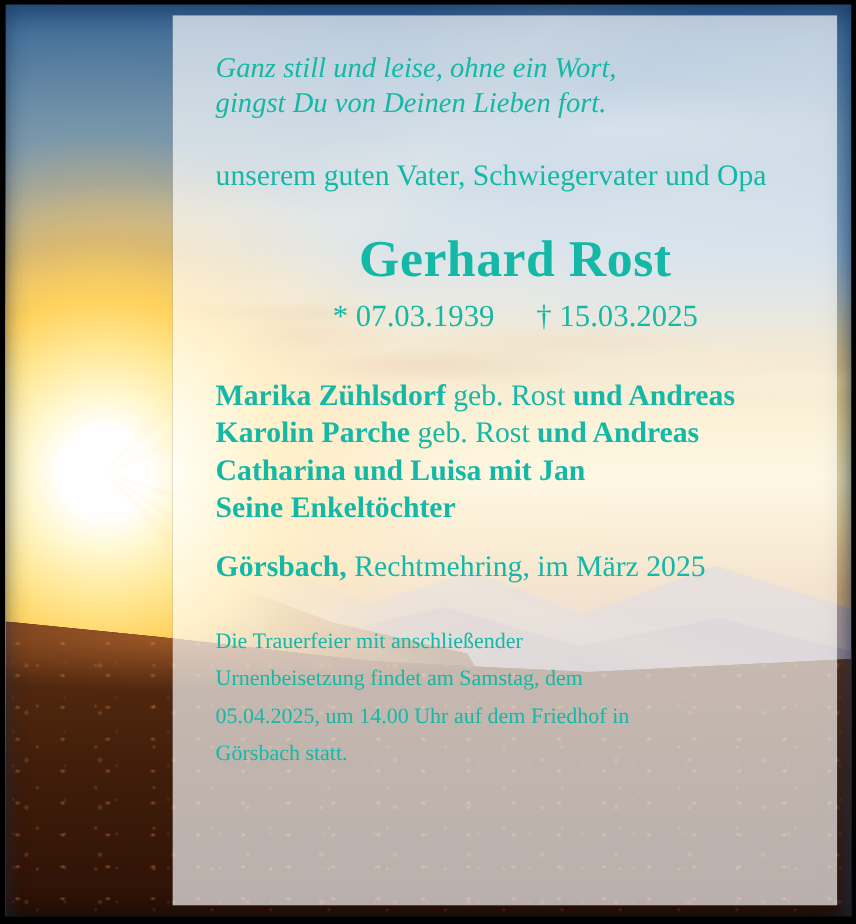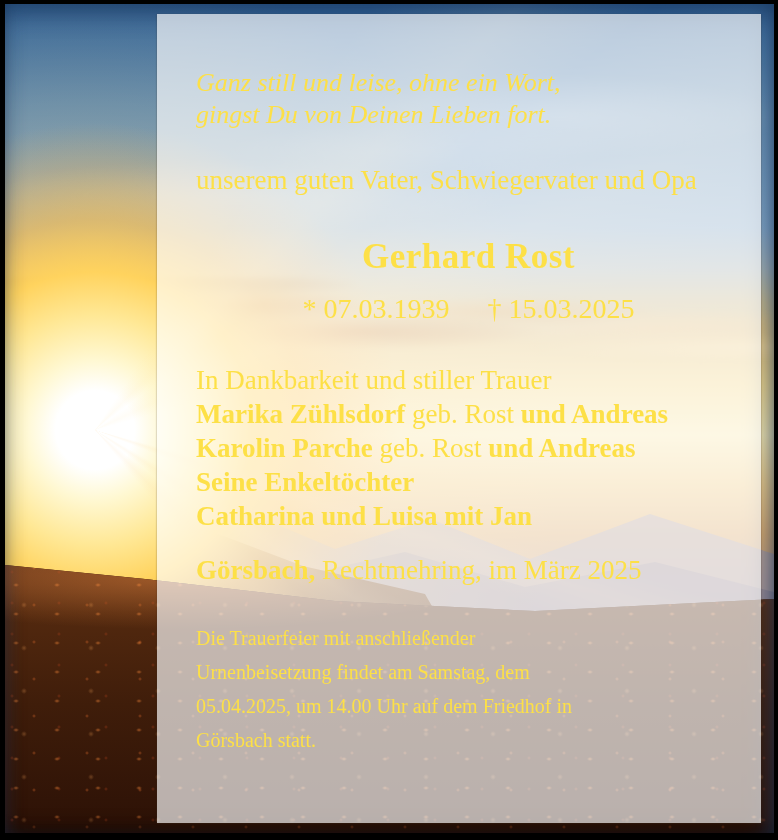--- a/index.html
+++ b/index.html
@@ -83,30 +83,30 @@
       inset 14px 0 20px -10px rgba(25,55,95,.2),
       inset 0 -14px 16px -8px rgba(18,8,2,.65);
   }
   
   .panel{
     position:absolute;left:152px;top:10px;width:604px;height:809px;
     background:rgba(255,255,255,.67);
     box-shadow:0 1px 2px rgba(60,40,20,.35), 0 0 1px rgba(80,80,80,.3);
   }
   .content{
-    padding:53px 20px 0 39px;
-    color:#fde047;
+    padding:32px 20px 0 39px;
+    color:#14b8a6;
     font-size:26px;
   }
   .line{white-space:nowrap;}
   .verse{font-style:italic;line-height:32px;}
   .intro{margin-top:32px;font-size:27px;line-height:35px;}
   .name{
     margin-top:30px;text-align:center;
-    font-size:35px;font-weight:bold;line-height:58px;letter-spacing:.5px;
+    font-size:47px;font-weight:bold;line-height:58px;letter-spacing:.5px;
   }
   .dates{margin-top:5px;text-align:center;font-size:28px;line-height:36px;}
   .dates .death{margin-left:38px;}
   .mourners{margin-top:36px;font-size:27px;line-height:34px;}
   .b{font-weight:bold;}
   .place{margin-top:20px;font-size:27px;line-height:34px;}
   .funeral{margin-top:34px;font-size:20px;line-height:34px;}
 </style>
 </head>
 <body>
@@ -147,25 +147,24 @@
           <div class="line">unserem guten Vater, Schwiegervater und Opa</div>
         </div>
 
         <div class="name">Gerhard Rost</div>
 
         <div class="dates">
           <span class="birth">* 07.03.1939</span><span class="death">† 15.03.2025</span>
         </div>
 
         <div class="mourners">
-          <div class="line">In Dankbarkeit und stiller Trauer</div>
           <div class="line"><span class="b">Marika Zühlsdorf</span><span> geb. Rost </span><span class="b">und Andreas</span></div>
           <div class="line"><span class="b">Karolin Parche</span><span> geb. Rost </span><span class="b">und Andreas</span></div>
+          <div class="line"><span class="b">Catharina und Luisa mit Jan</span><span></span><span class="b"></span></div>
           <div class="line"><span class="b">Seine Enkeltöchter</span><span></span><span class="b"></span></div>
-          <div class="line"><span class="b">Catharina und Luisa mit Jan</span><span></span><span class="b"></span></div>
         </div>
 
         <div class="place line">
           <span class="b">Görsbach,</span><span> Rechtmehring, im März 2025</span>
         </div>
 
         <div class="funeral">
           <div class="line">Die Trauerfeier mit anschließender</div>
           <div class="line">Urnenbeisetzung findet am Samstag, dem</div>
           <div class="line">05.04.2025, um 14.00 Uhr auf dem Friedhof in</div>

